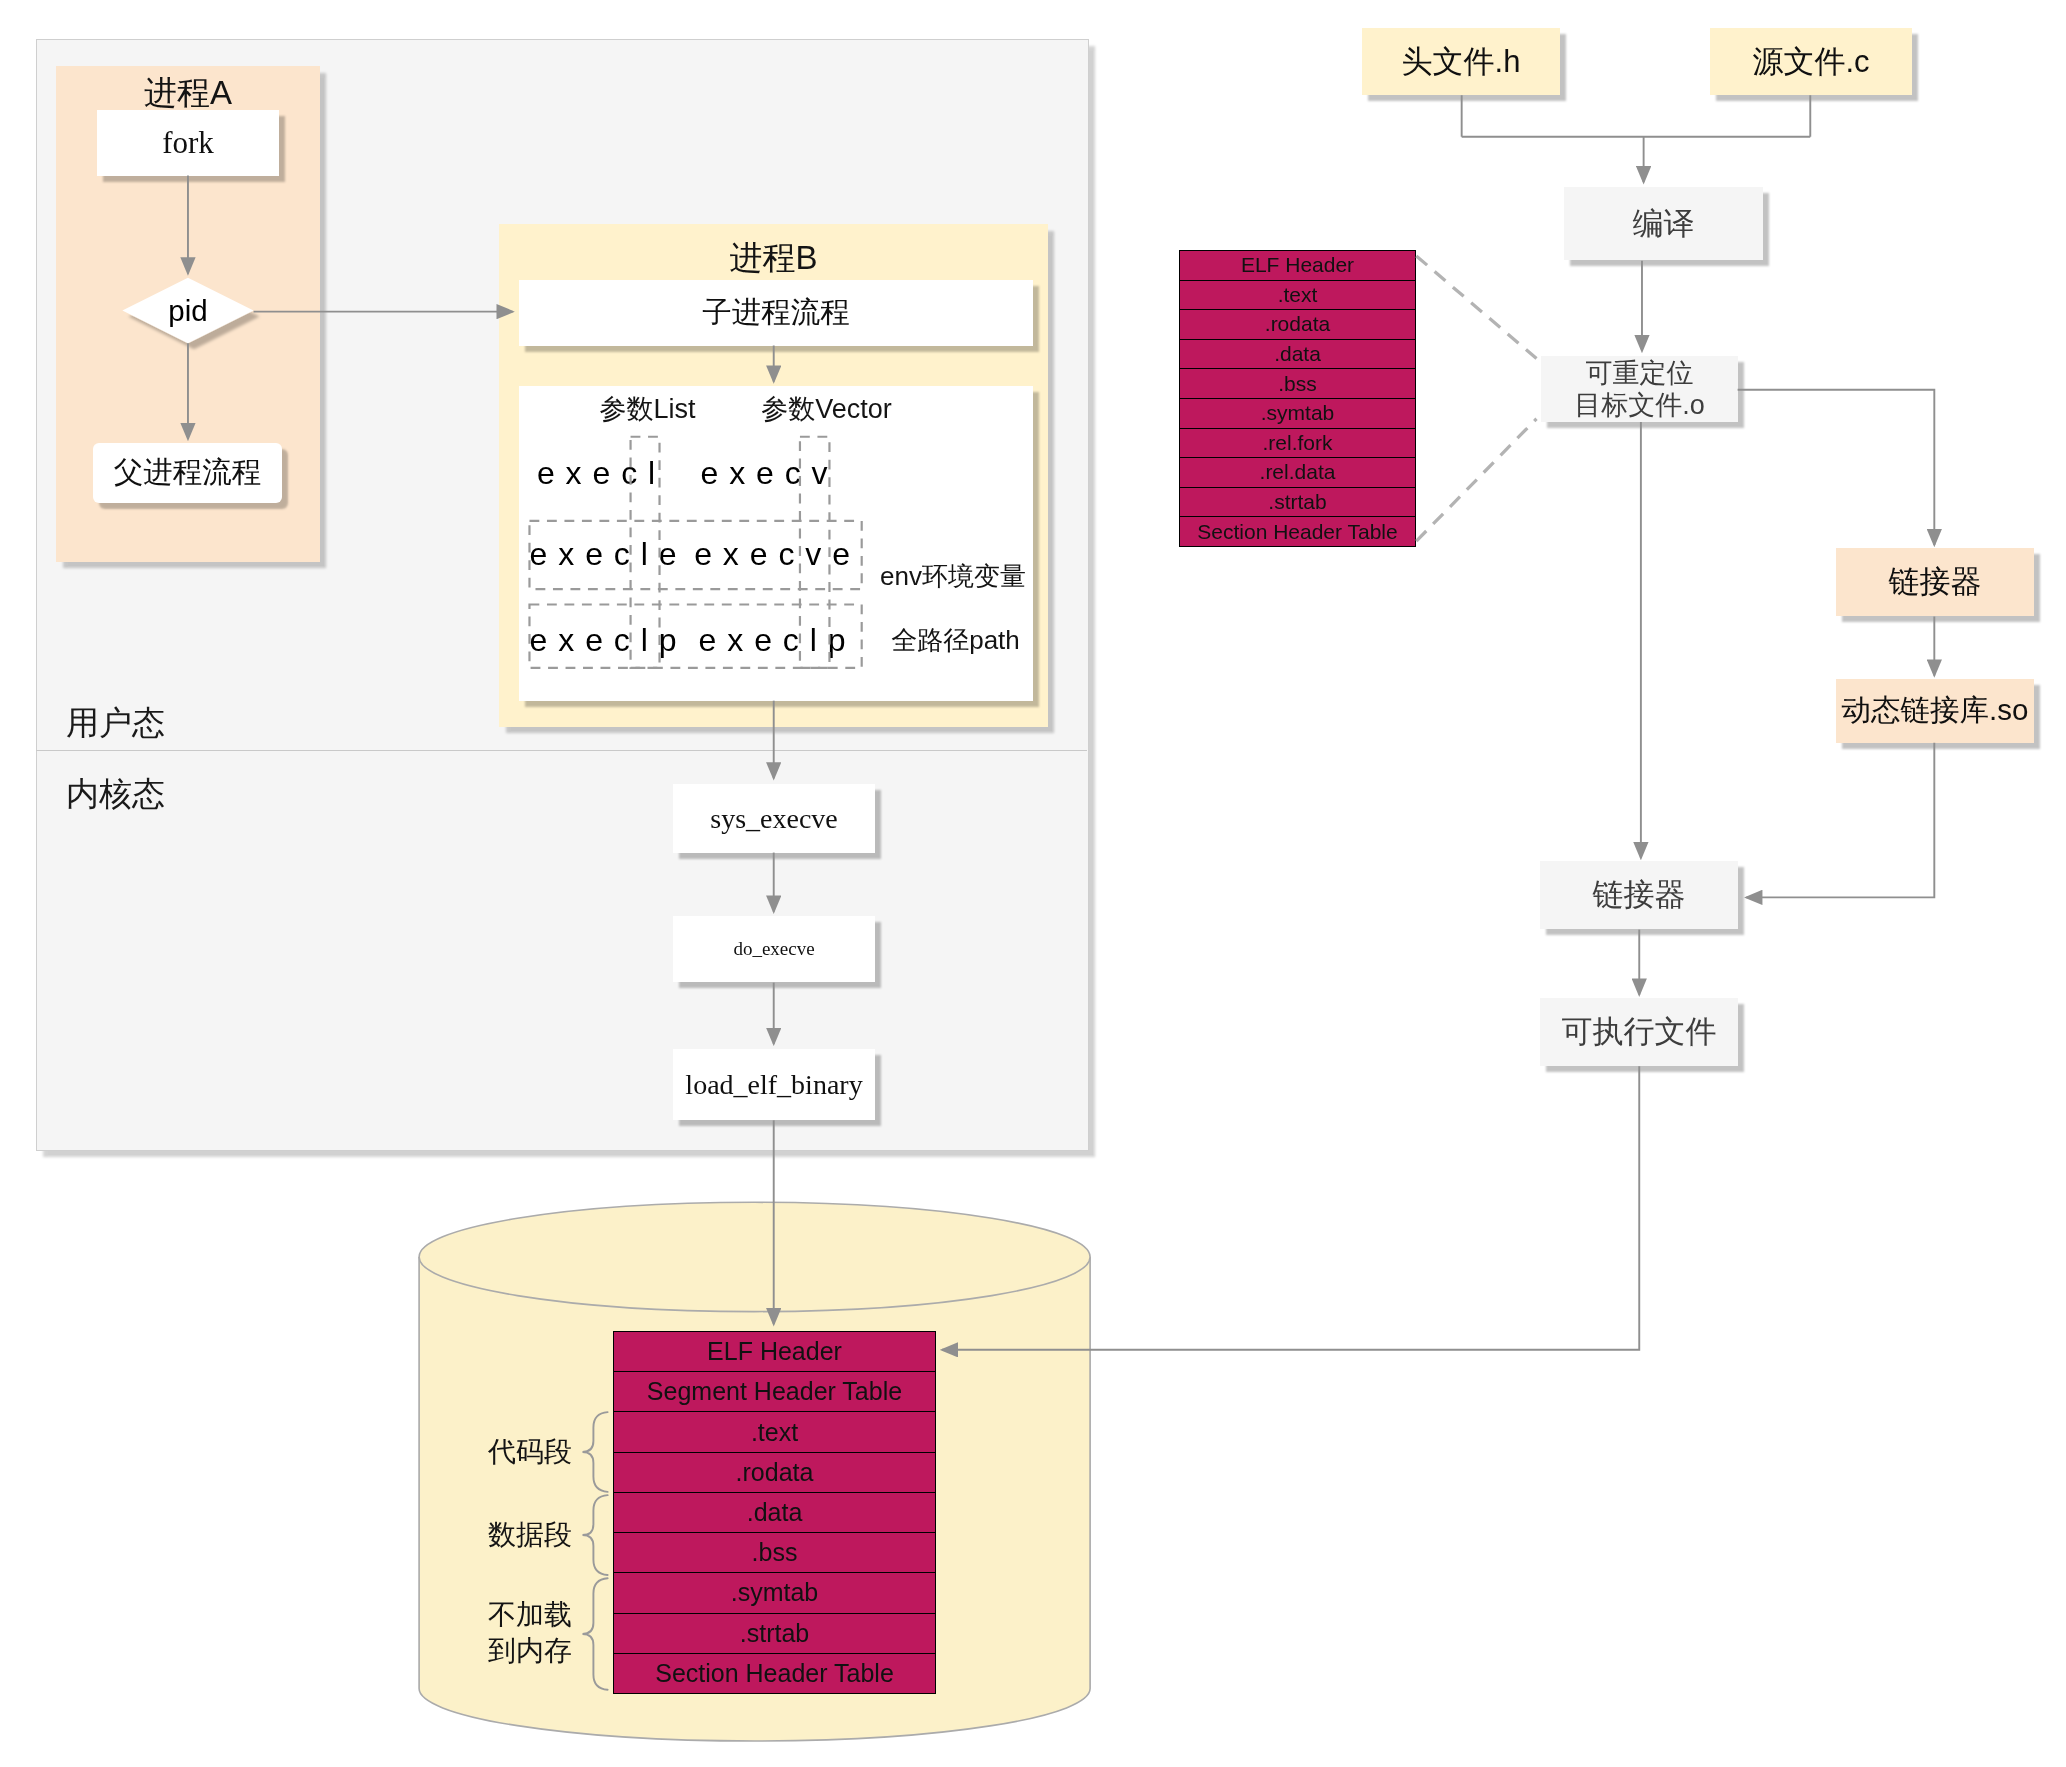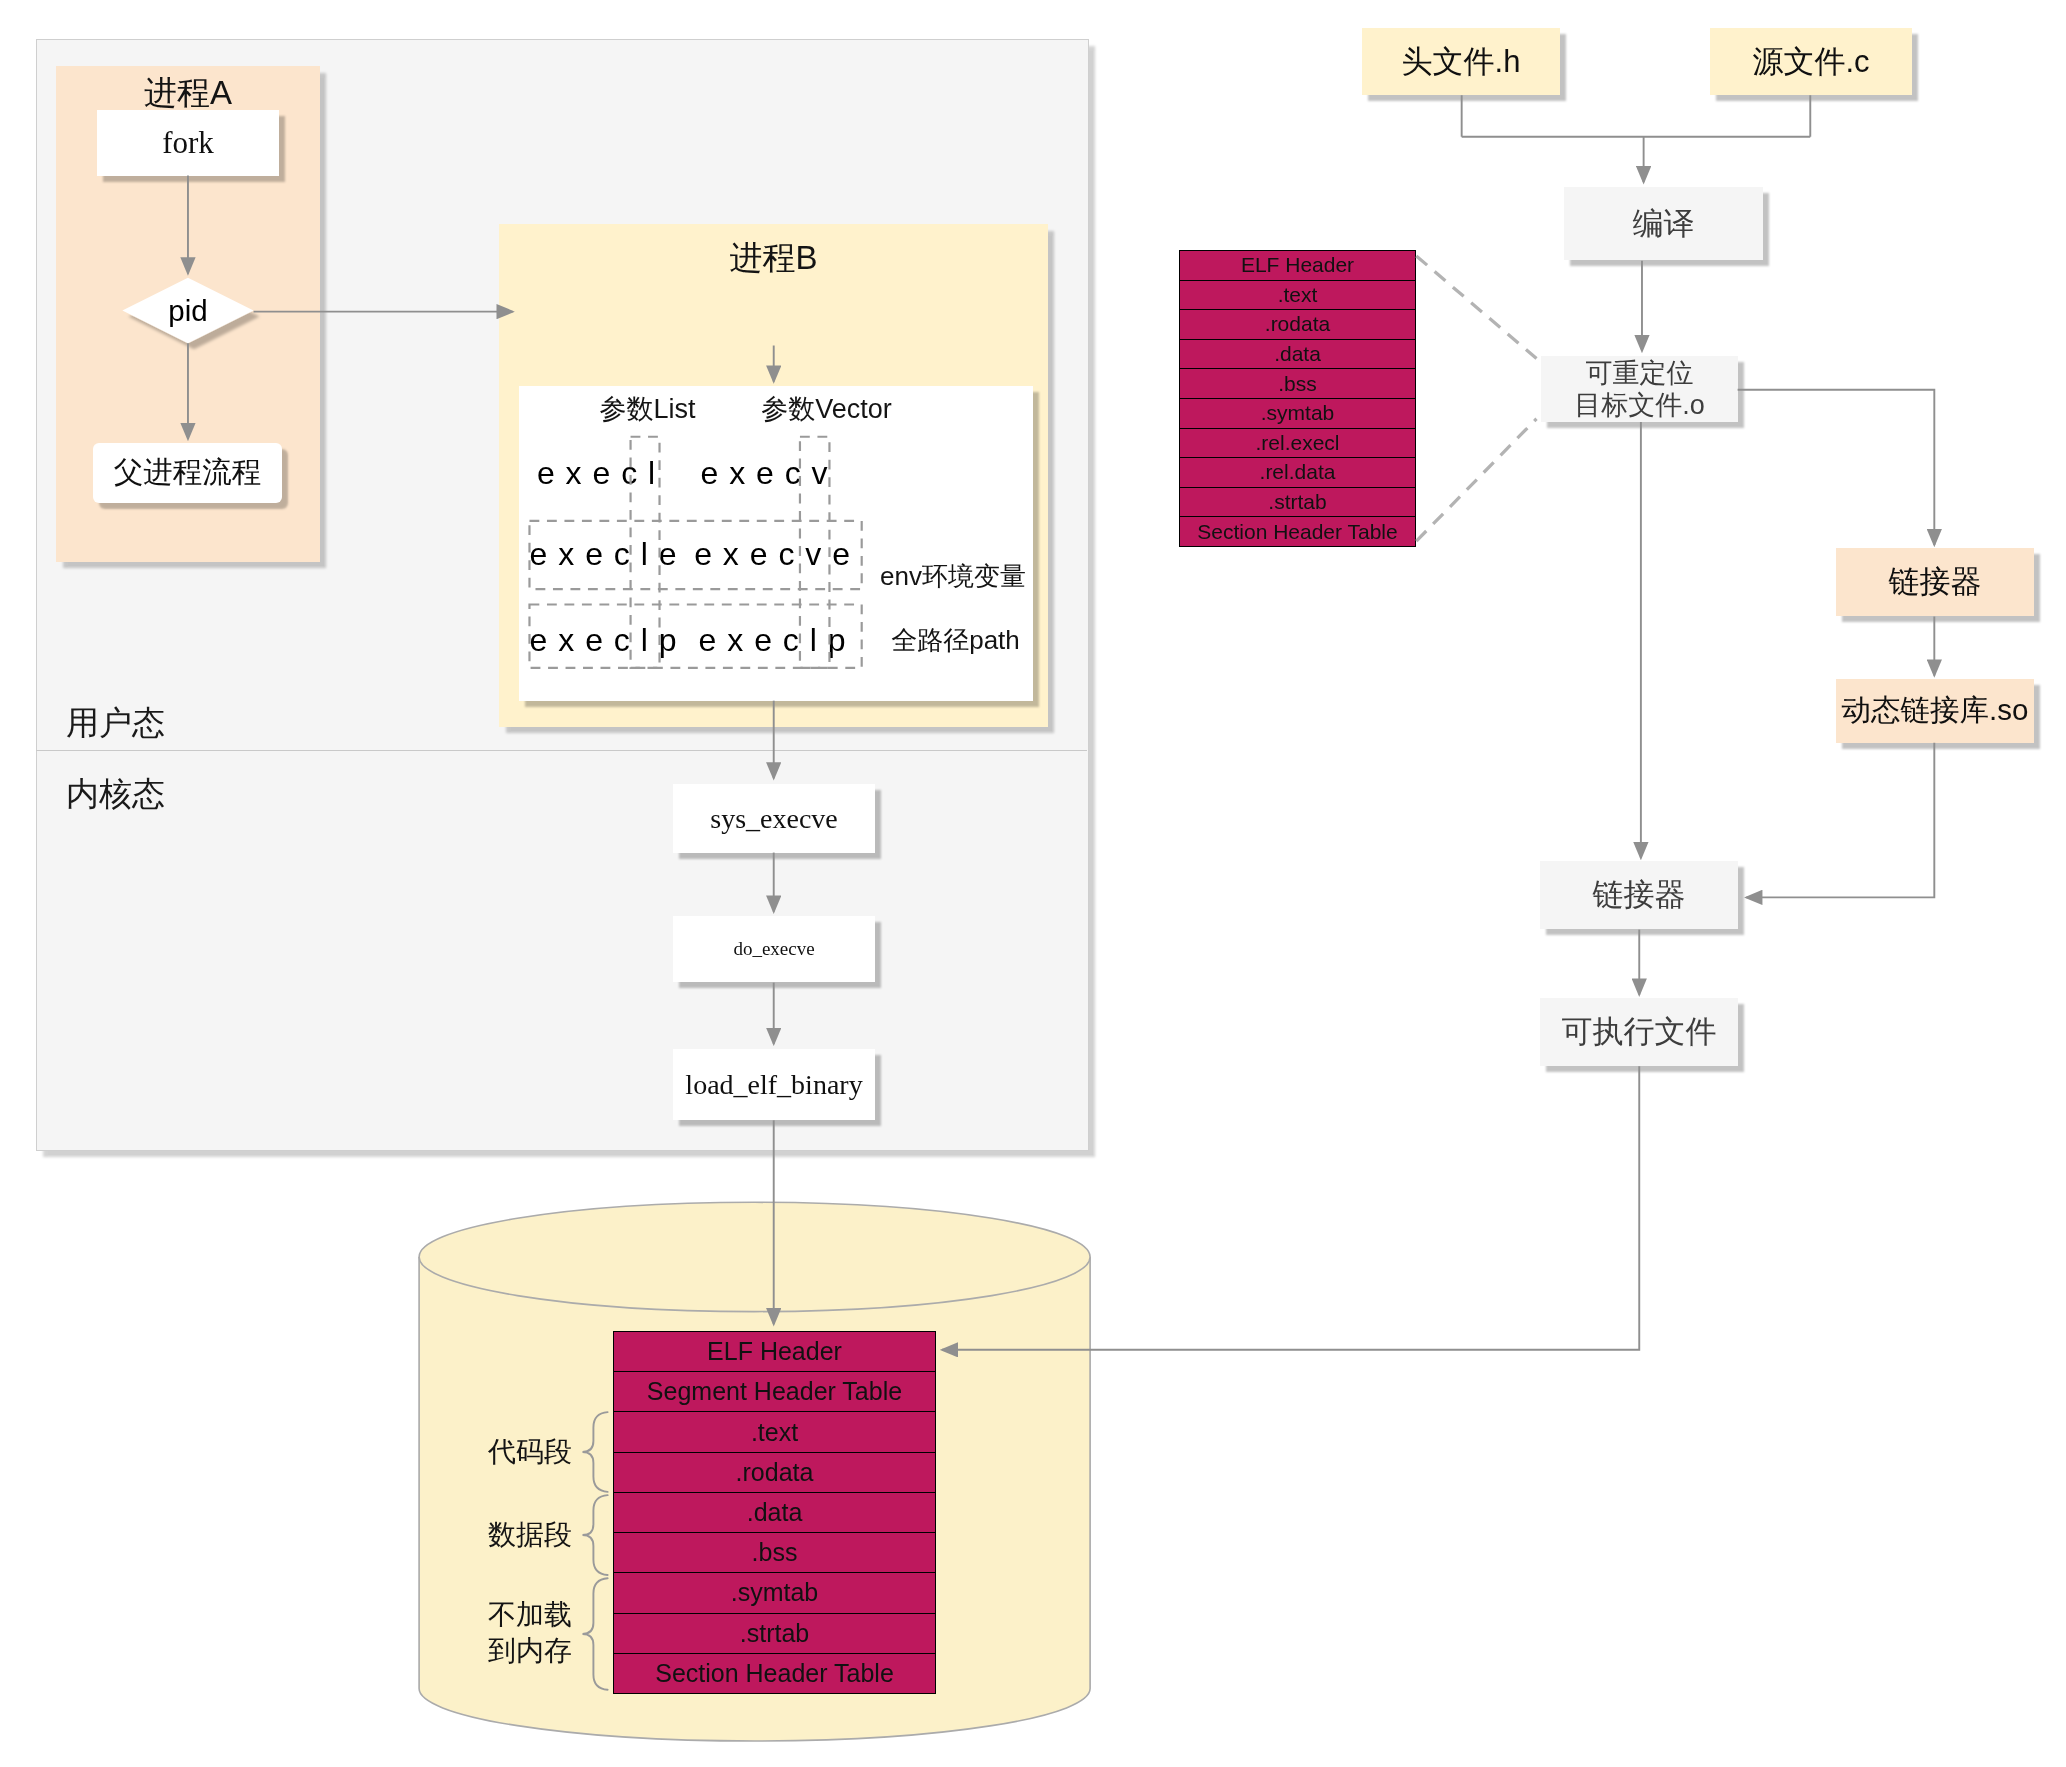--- a/index.html
+++ b/index.html
@@ -55,20 +55,21 @@
   </svg>
 
   <div class="bigbox peach" style="left:56px;top:66px;width:264px;height:496px;"></div>
   <div class="boxtitle" style="left:56px;top:71px;width:264px;">进程A</div>
   <div class="node whitebox" style="left:97px;top:110px;width:182px;height:66px;">fork</div>
   <div class="pidlabel" style="left:155px;top:294px;width:66px;height:33px;">pid</div>
   <div class="node whitebox" style="left:93px;top:443px;width:189px;height:60px;font-size:29.5px;border-radius:6px;">父进程流程</div>
 
   <div class="bigbox yellow" style="left:499px;top:224px;width:549px;height:503px;"></div>
   <div class="boxtitle" style="left:499px;top:236px;width:549px;">进程B</div>
+  <div class="node whitebox" style="left:519px;top:280px;width:514px;height:66px;font-size:29.5px;">子进程流程</div>
   <div class="node whitebox" style="left:519px;top:386px;width:514px;height:315px;"></div>
 
   <div class="colhdr" style="left:593px;top:392px;width:109px;height:33px;">参数List</div>
   <div class="colhdr" style="left:761px;top:392px;width:131px;height:33px;">参数Vector</div>
 
   <div class="exec" style="left:525px;top:455px;width:153px;height:37px;">execl</div>
   <div class="exec" style="left:693px;top:455px;width:153px;height:37px;">execv</div>
   <div class="exec" style="left:521px;top:536px;width:175px;height:37px;">execle</div>
   <div class="exec" style="left:690px;top:536px;width:175px;height:37px;">execve</div>
   <div class="exec" style="left:521px;top:622px;width:175px;height:37px;">execlp</div>
@@ -92,21 +93,21 @@
   <div class="node grayfill" style="left:1540px;top:861px;width:198px;height:68px;">链接器</div>
   <div class="node grayfill" style="left:1540px;top:998px;width:198px;height:68px;">可执行文件</div>
 
   <div class="etable" id="object-elf-table" style="left:1179px;top:250px;width:235px;height:295px;">
     <div class="row">ELF Header</div>
     <div class="row">.text</div>
     <div class="row">.rodata</div>
     <div class="row">.data</div>
     <div class="row">.bss</div>
     <div class="row">.symtab</div>
-    <div class="row">.rel.execl</div>
+    <div class="row">.rel.fork</div>
     <div class="row">.rel.data</div>
     <div class="row">.strtab</div>
     <div class="row">Section Header Table</div>
   </div>
 
   <div class="etable" id="disk-elf-table" style="left:613px;top:1331px;width:321px;height:361px;">
     <div class="row">ELF Header</div>
     <div class="row">Segment Header Table</div>
     <div class="row">.text</div>
     <div class="row">.rodata</div>

